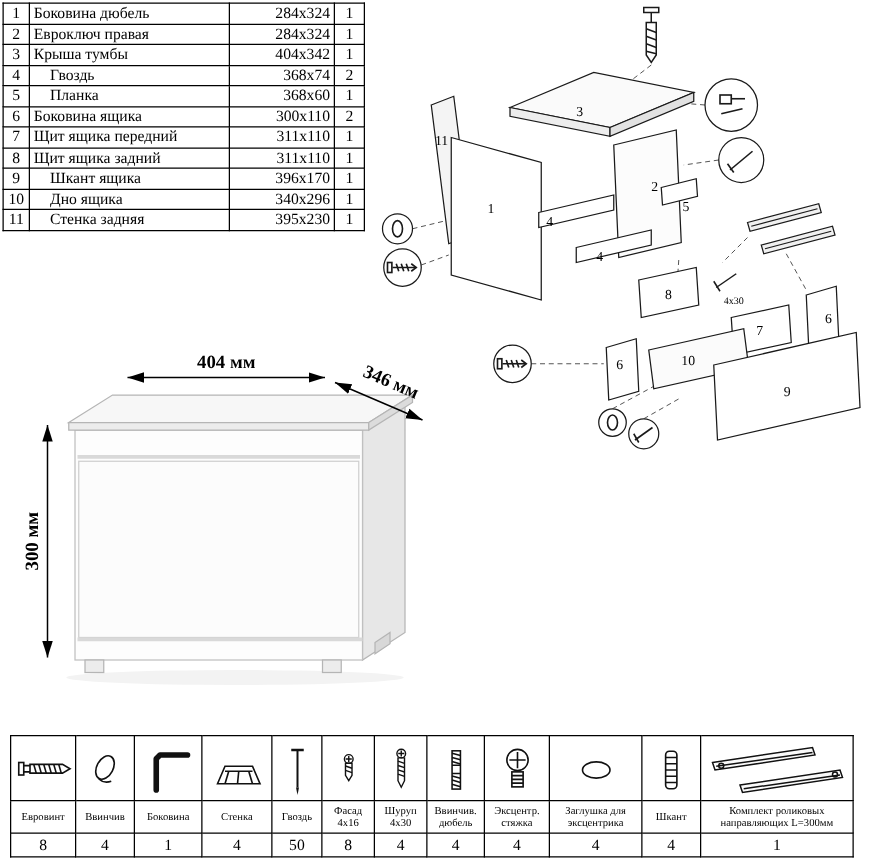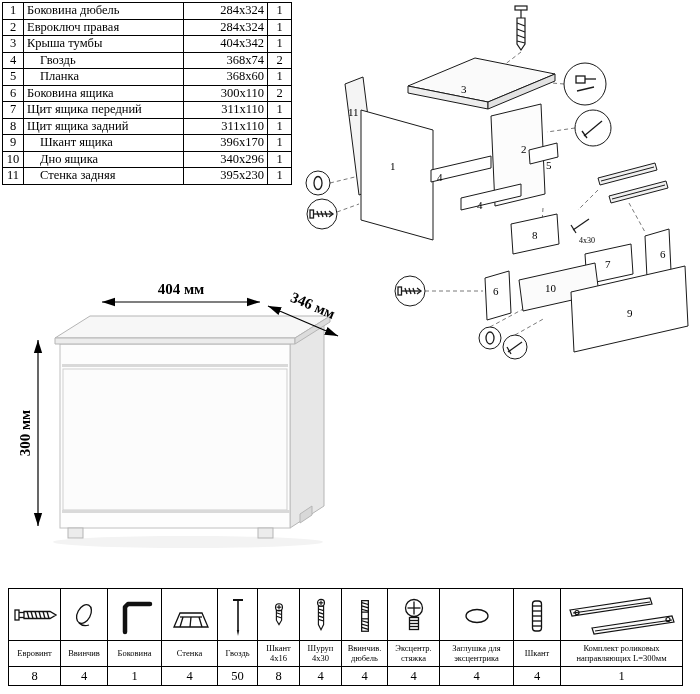--- a/index.html
+++ b/index.html
@@ -382,21 +382,21 @@
             <circle cx="104" cy="27.5" r="2" fill="none"></circle>
           </svg>
         </td>
       </tr>
       <tr>
         <td class="hw-name-cell">Евровинт</td>
         <td class="hw-name-cell">Ввинчив</td>
         <td class="hw-name-cell">Боковина</td>
         <td class="hw-name-cell">Стенка</td>
         <td class="hw-name-cell">Гвоздь</td>
-        <td class="hw-name-cell">Шкант 4х16</td>
+        <td class="hw-name-cell">Фасад 4х16</td>
         <td class="hw-name-cell">Шуруп 4х30</td>
         <td class="hw-name-cell">Ввинчив. дюбель</td>
         <td class="hw-name-cell">Эксцентр. стяжка</td>
         <td class="hw-name-cell">Заглушка для эксцентрика</td>
         <td class="hw-name-cell">Шкант</td>
         <td class="hw-name-cell">Комплект роликовых направляющих L=300мм</td>
       </tr>
       <tr>
         <td class="hw-qty-cell">8</td>
         <td class="hw-qty-cell">4</td>

